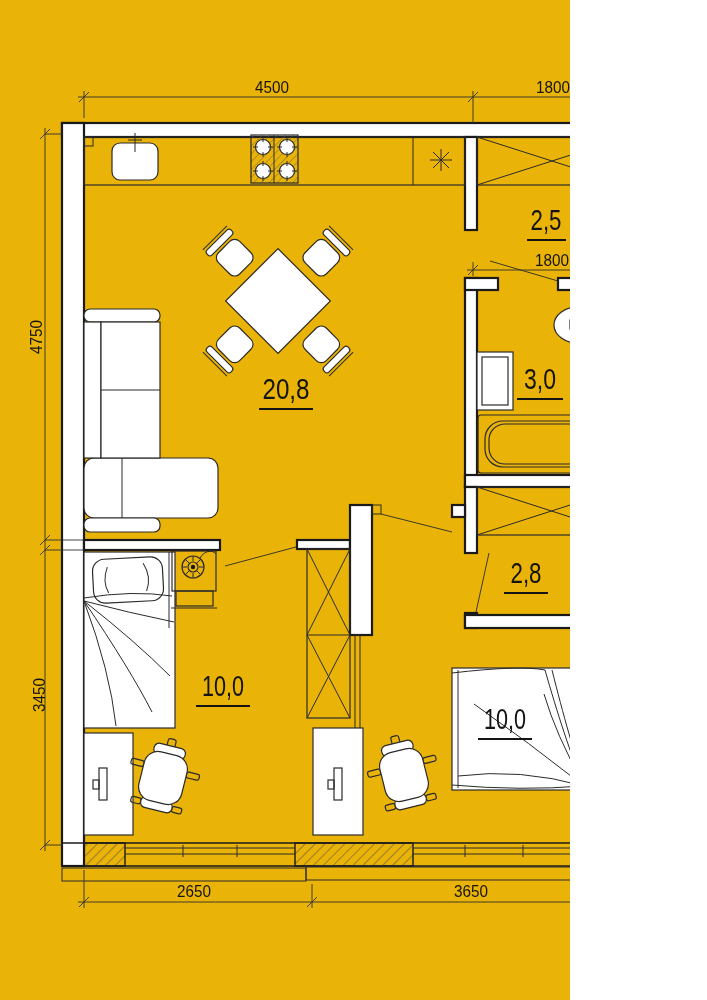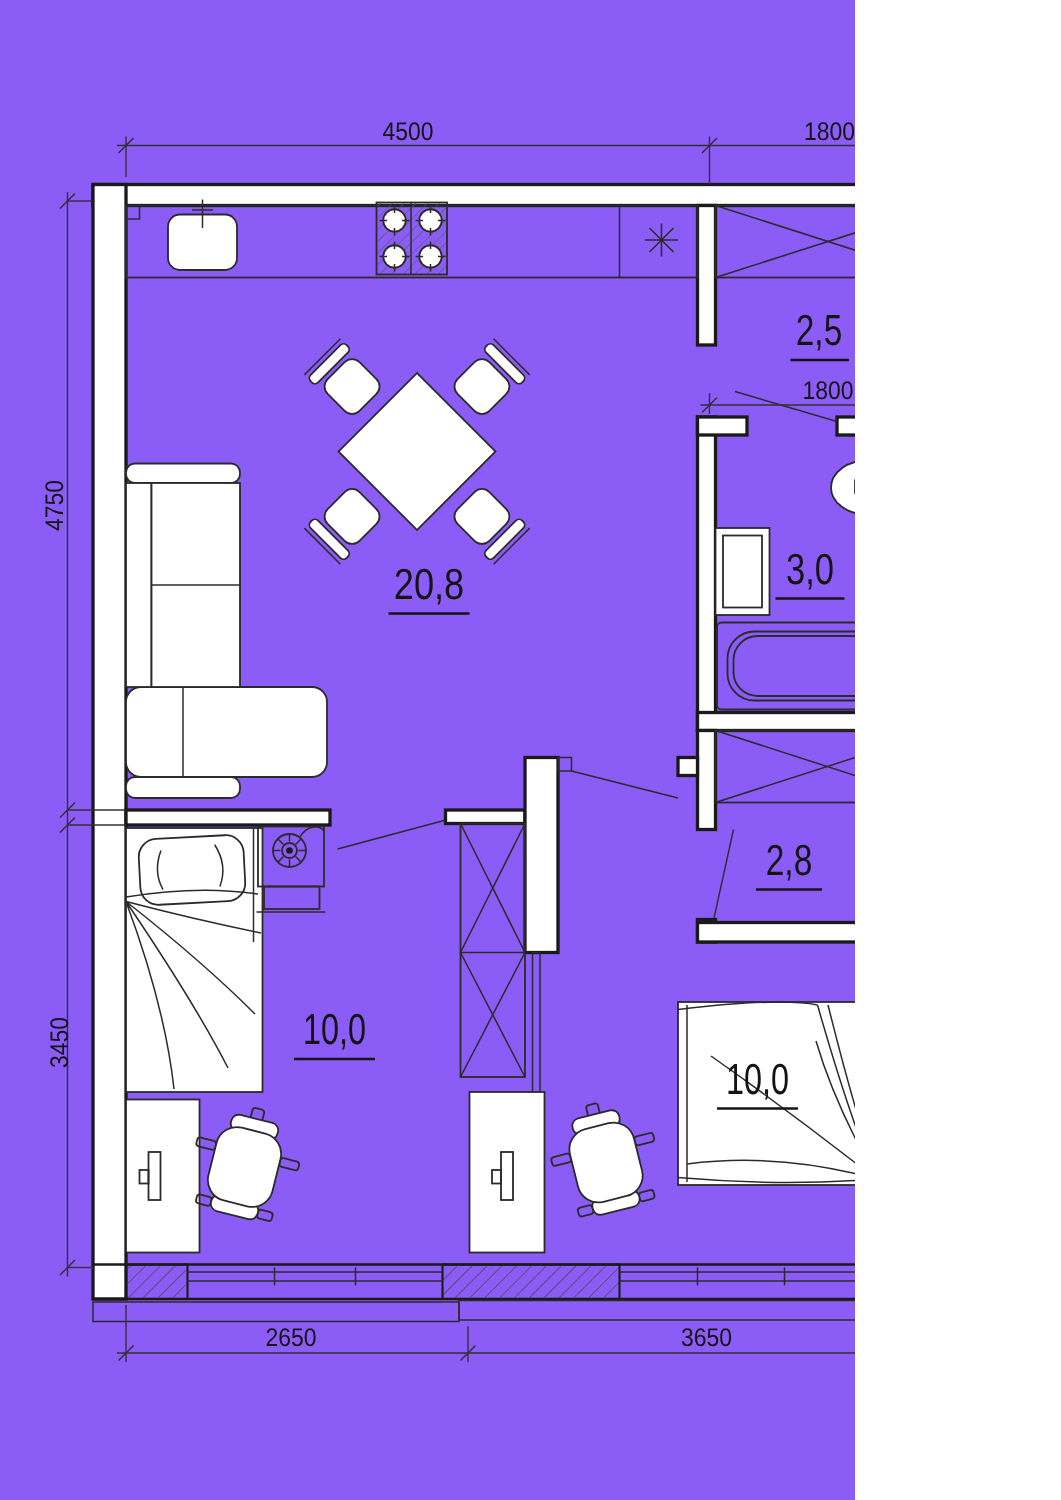--- a/index.html
+++ b/index.html
@@ -1,16 +1,16 @@
 <!DOCTYPE html>
 <html><head>
 <meta charset="utf-8">
 <style>
   html,body{margin:0;padding:0;background:#ffffff;}
-  .sheet{width:570px;height:1000px;background:#8b5cf6;position:relative;overflow:hidden;}
+  .sheet{width:570px;height:1000px;background:#eab308;position:relative;overflow:hidden;}
   svg{display:block;}
   .wall{fill:#fff;stroke:#1a1a1a;stroke-width:2.2;stroke-linejoin:miter;}
   .hatchwall{stroke:#1a1a1a;stroke-width:1.6;}
   .furn{fill:#fff;stroke:#2b2b2b;stroke-width:1.2;}
   .fn{fill:none;stroke:#2b2b2b;stroke-width:1.2;}
   .thin{fill:none;stroke:#2b2b2b;stroke-width:1;}
   .xline{stroke:#2b2b2b;stroke-width:1;fill:none;}
   .dim{stroke:#303030;stroke-width:0.9;fill:none;}
   .leader{stroke:#2b2b2b;stroke-width:0.9;fill:none;}
   .dimtext{font-family:"Liberation Sans","DejaVu Sans",sans-serif;font-size:17px;fill:#141414;text-anchor:middle;}

